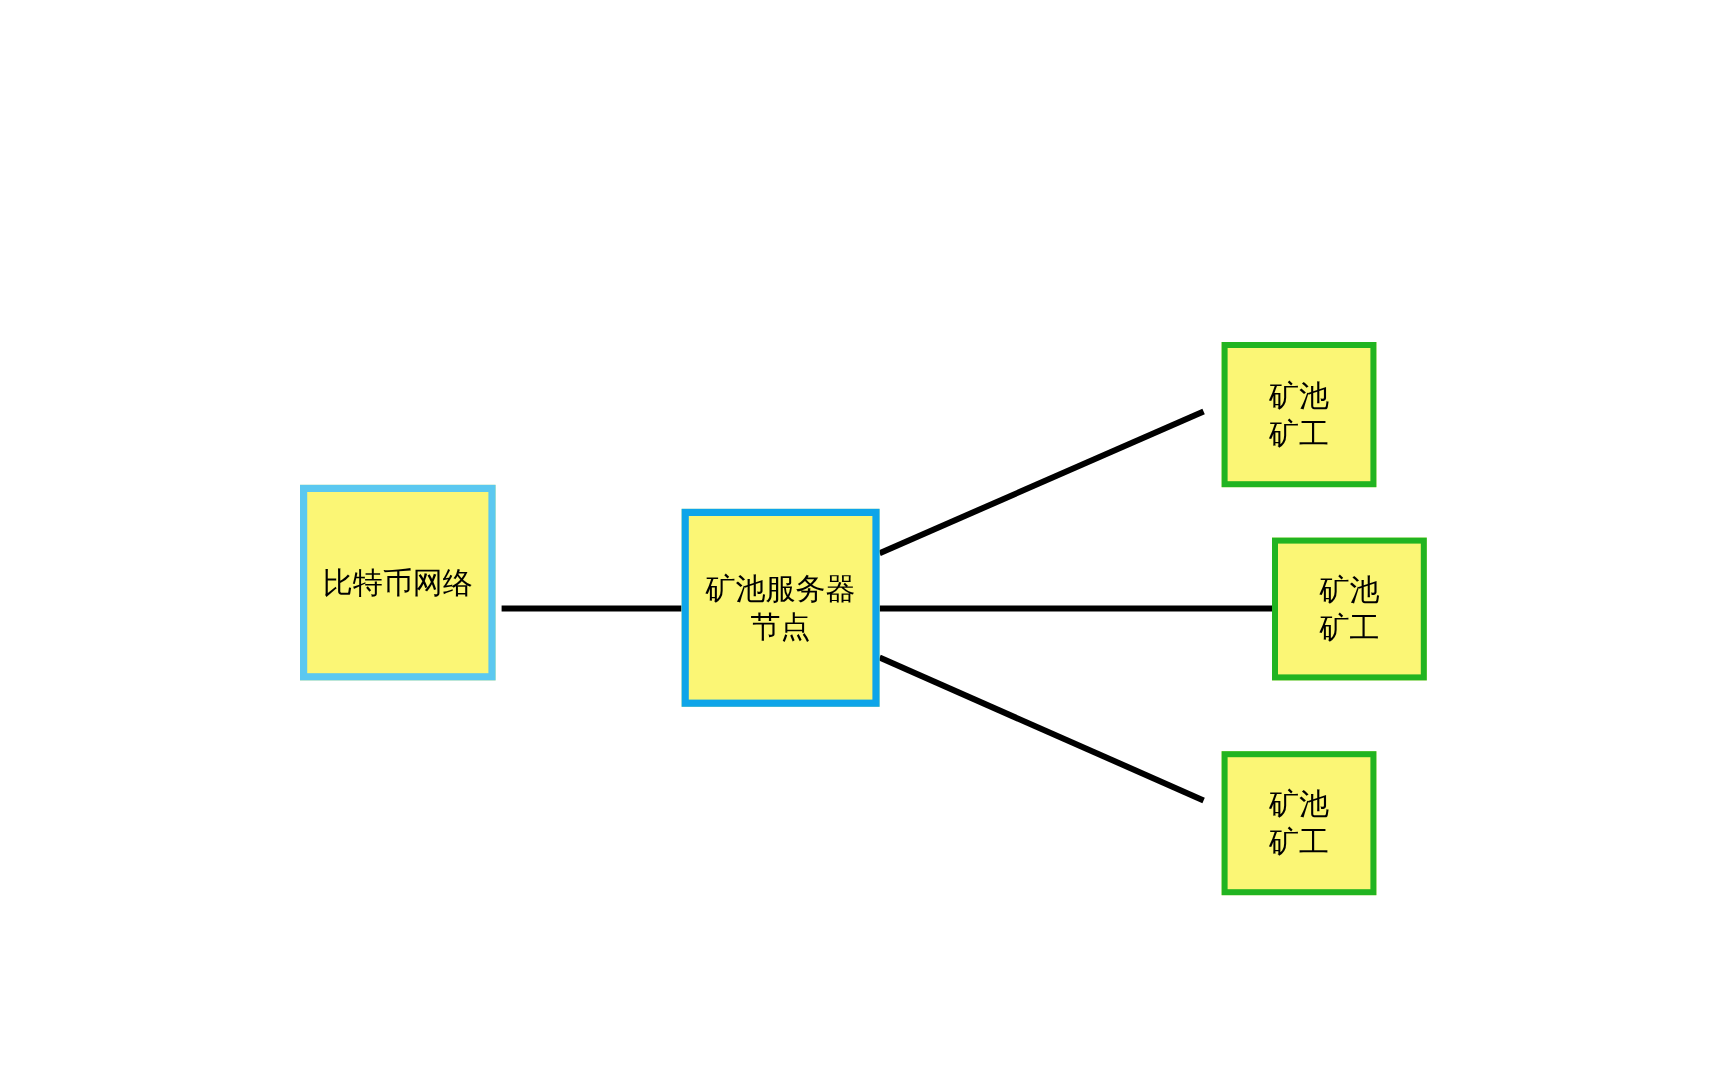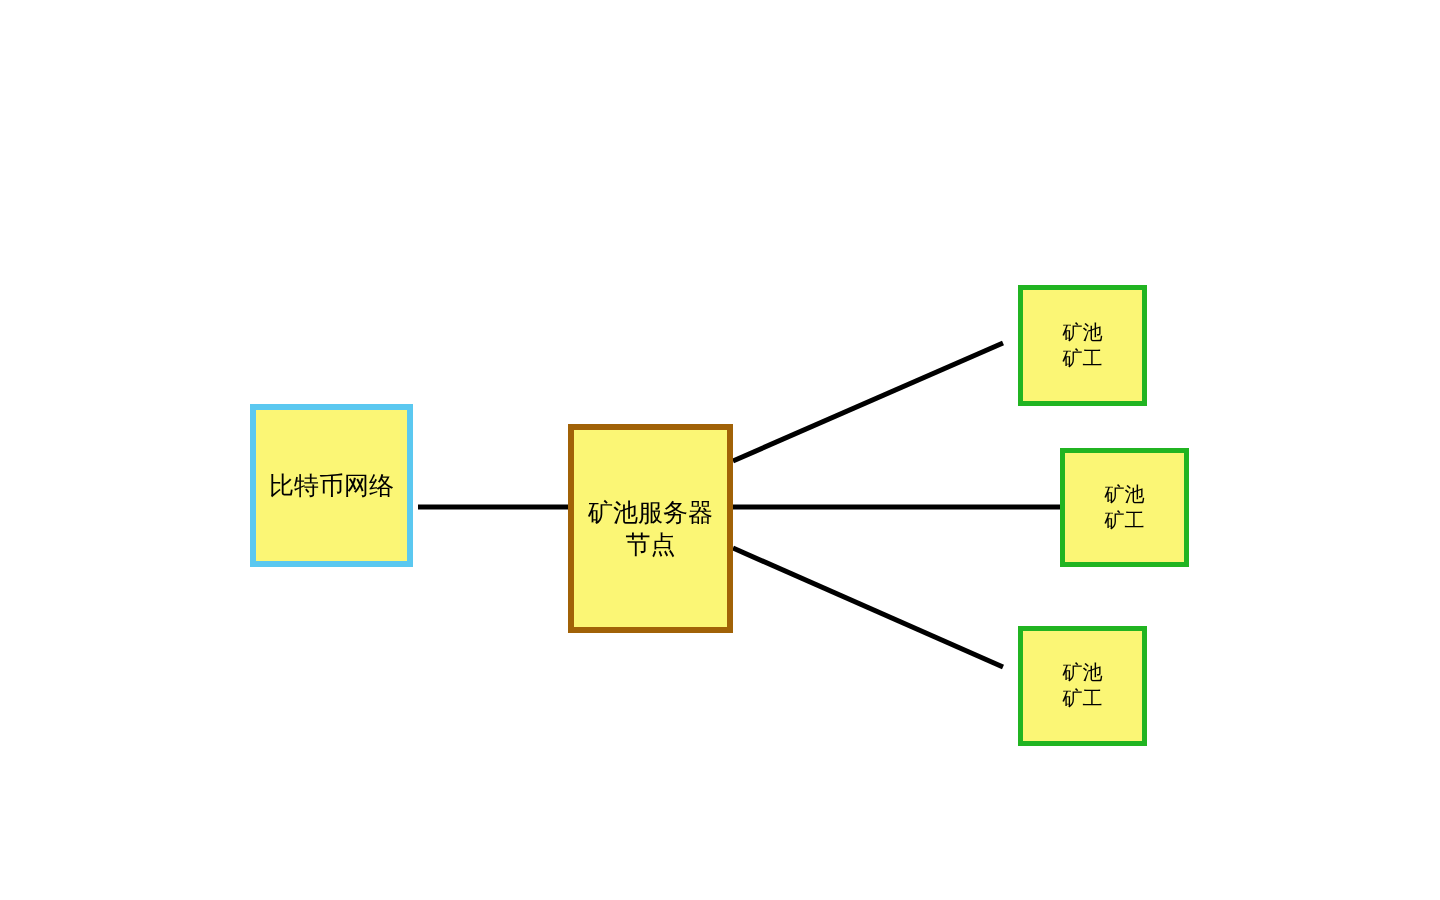--- a/index.html
+++ b/index.html
@@ -50,30 +50,30 @@
     height: 163px;
     background: #fbf675;
     border: 6px solid #5bc8f0;
     font-size: 25px;
   }
   
   #node-pool-server {
     left: 568px;
     top: 424px;
     width: 165px;
-    height: 209px;
+    height: 165px;
     background: #fbf675;
-    border: 6px solid #a16207;
+    border: 6px solid #0ea5e9;
     font-size: 25px;
   }
   
   .node-miner {
     background: #fbf675;
     border: 5px solid #21b421;
-    font-size: 20px;
+    font-size: 25px;
     text-align: right;
   }
   #node-miner-1 {
     left: 1018px;
     top: 285px;
     width: 129px;
     height: 121px;
   }
   #node-miner-2 {
     left: 1060px;

